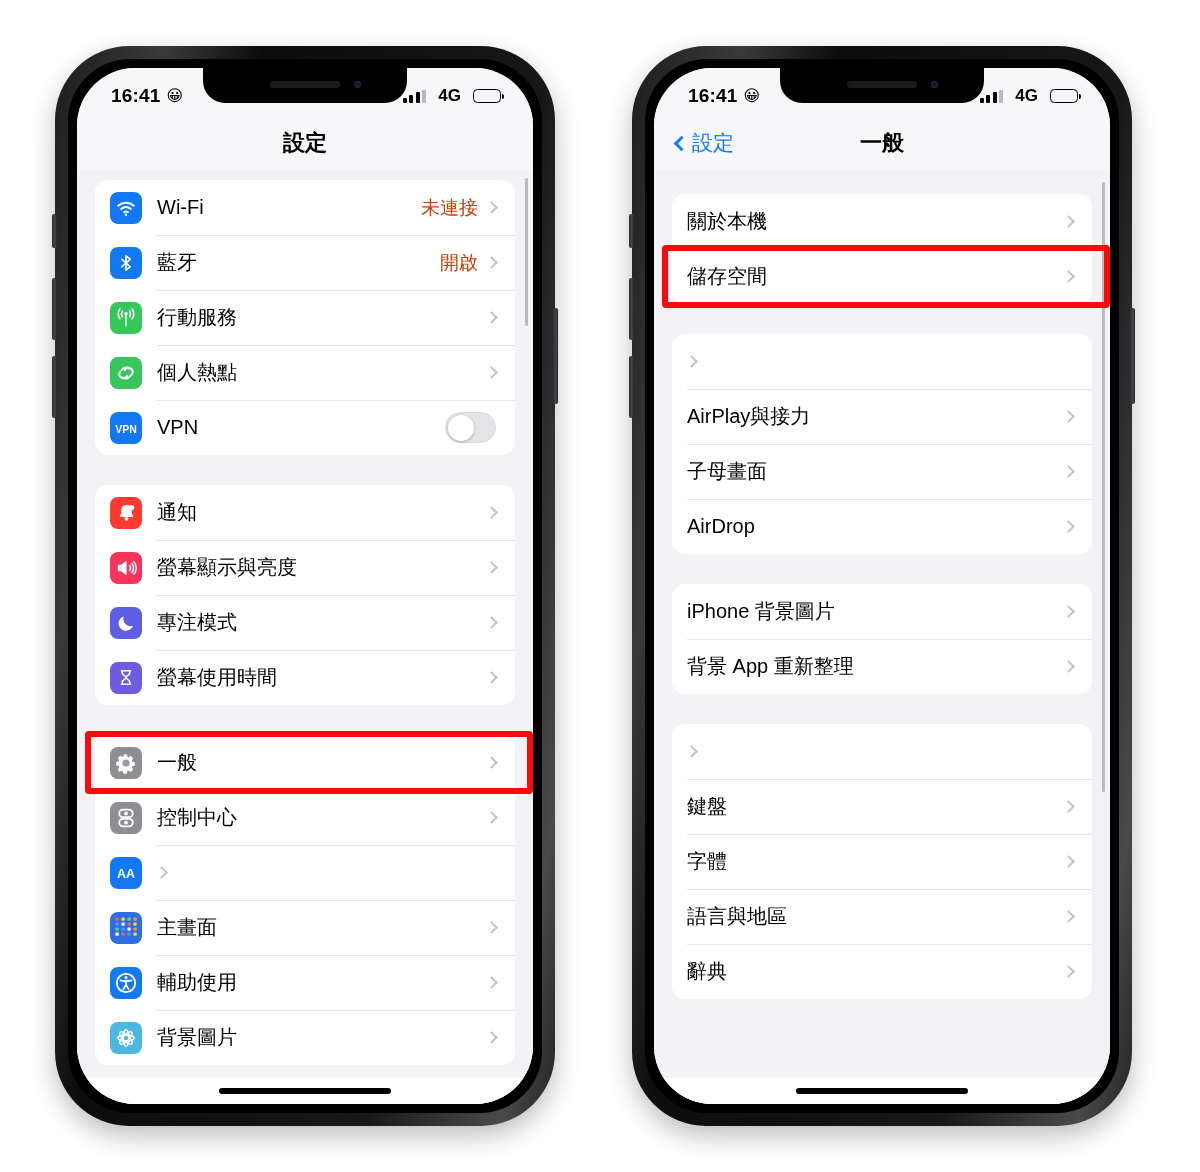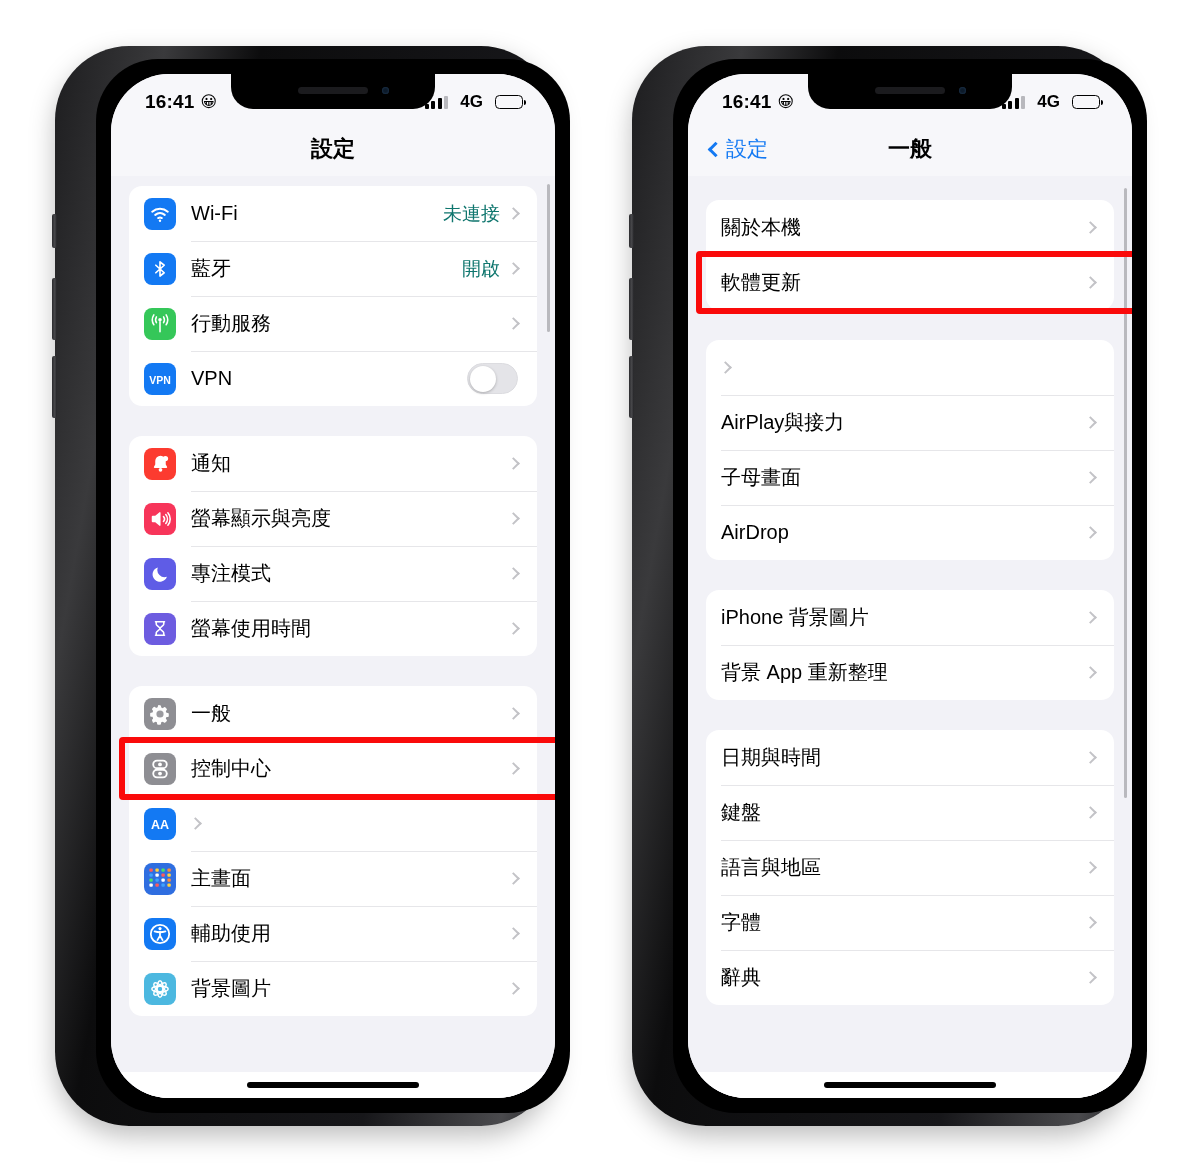--- a/index.html
+++ b/index.html
@@ -21,22 +21,21 @@
     padding: 13px;
   }
   .phone.left  { left: 55px;  top: 46px; }
   .phone.right { left: 632px; top: 46px; }
 
   .bezel {
     position: relative;
     width: 100%; height: 100%;
     border-radius: 62px;
     background: #000;
-    padding: 15px;
-    margin-left: 28px;
+    padding: 9px;
   }
   .screen {
     position: relative;
     width: 100%; height: 100%;
     border-radius: 58px;
     background: #f2f2f7;
     overflow: hidden;
   }
 
   
@@ -146,21 +145,21 @@
   .app-icon {
     width: 32px; height: 32px; border-radius: 8px;
     flex: 0 0 32px;
     display: flex; align-items: center; justify-content: center;
     margin-right: 15px;
     color: #fff;
   }
   .app-icon svg { display: block; }
   .row-label { font-size: 20px; color: #000; flex: 1; white-space: nowrap; }
   .plain-row .row-label { padding-left: 0; }
-  .row-detail { font-size: 19px; color: #0f766e; margin-right: 9px; white-space: nowrap; }
+  .row-detail { font-size: 19px; color: #c2410c; margin-right: 9px; white-space: nowrap; }
   .chev-r {
     width: 9px; height: 9px; margin-right: 19px; flex: 0 0 9px;
     border-top: 2.4px solid #c3c3c7; border-right: 2.4px solid #c3c3c7;
     transform: rotate(45deg);
   }
   .toggle {
     width: 51px; height: 31px; border-radius: 16px;
     background: #e4e4e8; margin-right: 19px;
     position: relative; flex: 0 0 51px;
     border: 1px solid #dcdce0;
@@ -273,20 +272,30 @@
                 <div class="row icon-row">
                   <span class="app-icon" style="background: rgb(53, 199, 89);">
                     <svg width="22" height="22" viewBox="0 0 24 24" fill="none" stroke="#fff" stroke-width="1.7" stroke-linecap="round">
                       <path d="M12 9.5v11"></path>
                       <circle cx="12" cy="7.4" r="1.9" fill="#fff" stroke="none"></circle>
                       <path d="M8.1 4.2a6.4 6.4 0 0 0 0 6.4M15.9 4.2a6.4 6.4 0 0 1 0 6.4"></path>
                       <path d="M5.3 2a10 10 0 0 0 0 10.8M18.7 2a10 10 0 0 1 0 10.8"></path>
                     </svg>
                   </span>
                   <span class="row-label">行動服務</span>
+                  <span class="chev-r"></span>
+                </div>
+                <div class="row icon-row">
+                  <span class="app-icon" style="background: rgb(53, 199, 89);">
+                    <svg width="22" height="22" viewBox="0 0 24 24" fill="none" stroke="#fff" stroke-width="2.1" stroke-linecap="round">
+                      <path d="M15.5 7.2a5 5 0 0 0-7 .4l-2.7 2.8a4.4 4.4 0 0 0 6.2 6.2l1.3-1.3"></path>
+                      <path d="M8.5 16.8a5 5 0 0 0 7-.4l2.7-2.8a4.4 4.4 0 0 0-6.2-6.2l-1.3 1.3"></path>
+                    </svg>
+                  </span>
+                  <span class="row-label">個人熱點</span>
                   <span class="chev-r"></span>
                 </div>
                 <div class="row icon-row">
                   <span class="app-icon" style="background: rgb(19, 121, 243);">
                     <svg width="32" height="32" viewBox="0 0 32 32">
                       <text x="16" y="20.5" font-family="Liberation Sans, sans-serif" font-size="10.5" font-weight="700" fill="#fff" text-anchor="middle">VPN</text>
                     </svg>
                   </span>
                   <span class="row-label">VPN</span>
                   <span class="toggle">
@@ -480,21 +489,21 @@
         <div class="body">
           <div class="scrollbar" style="top:12px;height:610px"></div>
           <div id="right-groups">
               <div class="gap-m"></div>
               <div class="group">
                 <div class="row plain-row">
                   <span class="row-label">關於本機</span>
                   <span class="chev-r"></span>
                 </div>
                 <div class="row plain-row">
-                  <span class="row-label">軟體更新</span>
+                  <span class="row-label">儲存空間</span>
                   <span class="chev-r"></span>
                 </div>
               </div>
               <div class="gap-l"></div>
               <div class="group">
                 <div class="row plain-row">
                   <span class="chev-r"></span>
                 </div>
                 <div class="row plain-row">
                   <span class="row-label">AirPlay與接力</span>
@@ -516,33 +525,32 @@
                   <span class="chev-r"></span>
                 </div>
                 <div class="row plain-row">
                   <span class="row-label">背景 App 重新整理</span>
                   <span class="chev-r"></span>
                 </div>
               </div>
               <div class="gap-l"></div>
               <div class="group">
                 <div class="row plain-row">
-                  <span class="row-label">日期與時間</span>
                   <span class="chev-r"></span>
                 </div>
                 <div class="row plain-row">
                   <span class="row-label">鍵盤</span>
                   <span class="chev-r"></span>
                 </div>
                 <div class="row plain-row">
+                  <span class="row-label">字體</span>
+                  <span class="chev-r"></span>
+                </div>
+                <div class="row plain-row">
                   <span class="row-label">語言與地區</span>
-                  <span class="chev-r"></span>
-                </div>
-                <div class="row plain-row">
-                  <span class="row-label">字體</span>
                   <span class="chev-r"></span>
                 </div>
                 <div class="row plain-row">
                   <span class="row-label">辭典</span>
                   <span class="chev-r"></span>
                 </div>
               </div>
             </div>
         </div>
 

